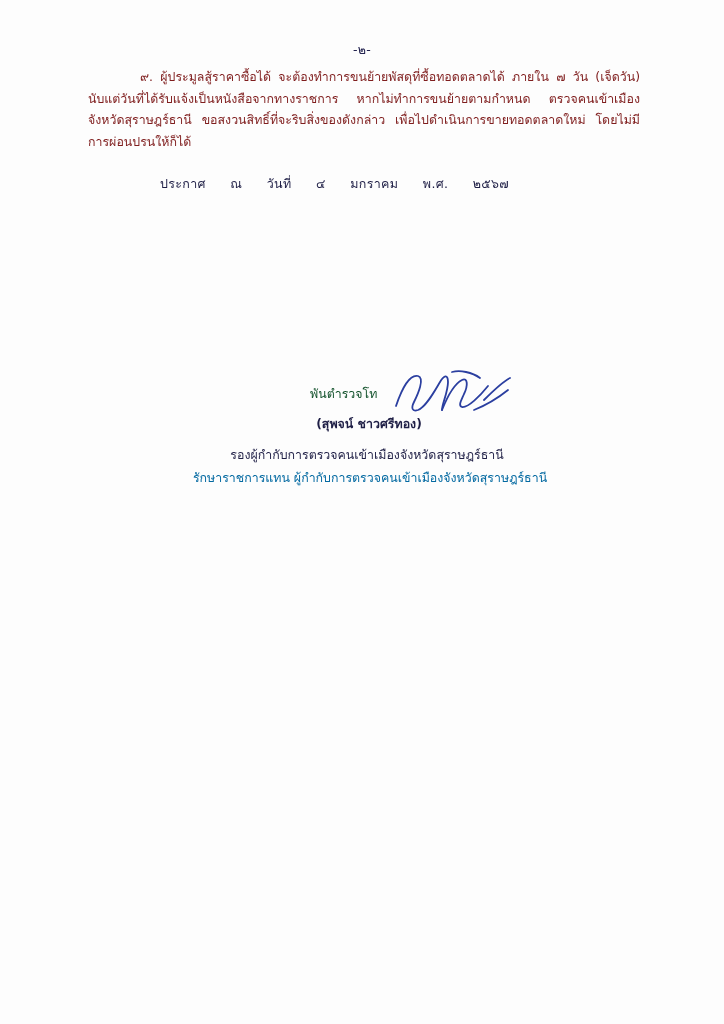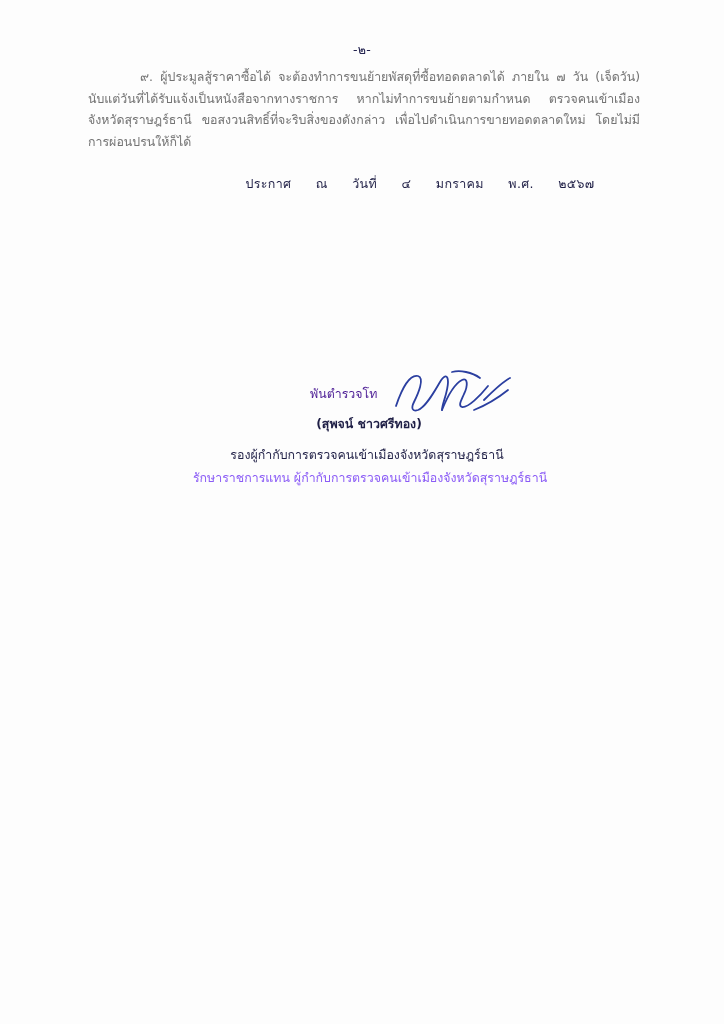--- a/index.html
+++ b/index.html
@@ -34,41 +34,40 @@
   .content {
     position: absolute;
     top: 66px;
     left: 88px;
     width: 552px;
   }
   p.para {
     margin: 0 0 3px 0;
     font-size: 12.4px;
     line-height: 21.5px;
-    color: #737373;
+    color: #7f1d1d;
     text-align: justify;
     text-justify: inter-word;
     word-spacing: 0.3px;
   }
   p.para.first-indent {
     text-indent: 52px;
   }
   .block {
     margin-bottom: 10px;
   }
   .block:last-child {
     margin-bottom: 0;
   }
   .announce-line {
     margin-top: 22px;
-    margin-left: 112px;
+    margin-left: 72px;
     font-size: 12.5px;
     color: #1f1f46;
     letter-spacing: 0.3px;
-    text-align: center;
   }
   .announce-line span.gap {
     display: inline-block;
     width: 16px;
   }
   .signature-area {
     position: absolute;
     top: 372px;
     left: 88px;
     width: 552px;
@@ -76,21 +75,21 @@
   }
   .sig-rank-row {
     position: relative;
     height: 40px;
   }
   .sig-rank {
     position: absolute;
     left: 222px;
     top: 12px;
     font-size: 12.4px;
-    color: #4c1d95;
+    color: #14532d;
   }
   .sig-mark {
     position: absolute;
     left: 300px;
     top: -6px;
     width: 130px;
     height: 52px;
   }
   .sig-mark svg {
     display: block;
@@ -103,21 +102,21 @@
     font-weight: bold;
   }
   .sig-role {
     font-size: 12.4px;
     color: #1f1f46;
     margin-top: 12px;
     padding-left: 6px;
   }
   .sig-role2 {
     font-size: 12.4px;
-    color: #8b5cf6;
+    color: #0369a1;
     margin-top: 4px;
     padding-left: 12px;
   }
 </style>
 </head>
 <body>
 
 <div class="page">
 
   <div class="page-number">-๒-</div>

